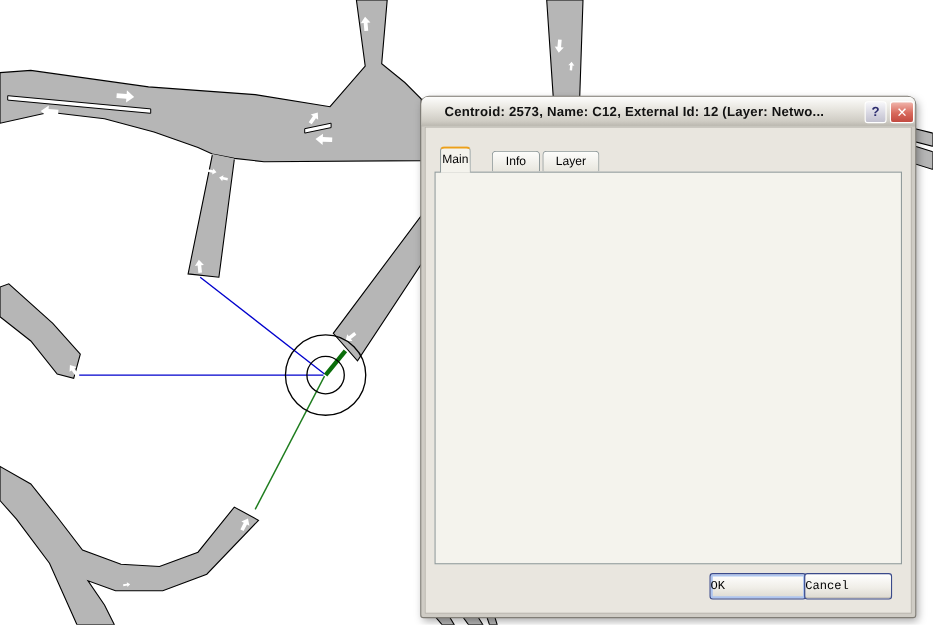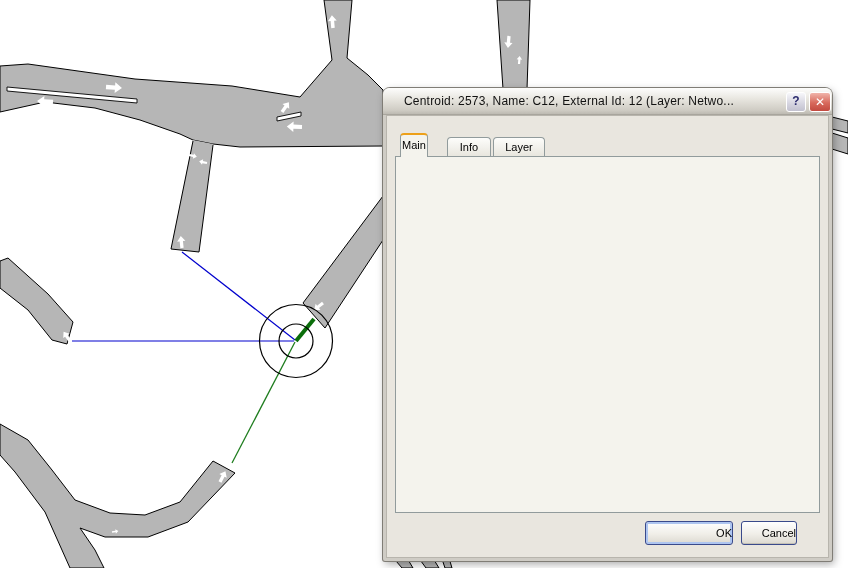--- a/index.html
+++ b/index.html
@@ -9,21 +9,21 @@
   #stage{position:relative;width:848px;height:568px;}
   
   #map{left:0;top:0;width:848px;height:568px;}
   
   .dialog{left:383px;top:88px;width:449px;height:473px;background:#cfccc5;
           border-radius:7px 7px 2px 2px;
           box-shadow:0 0 0 1px #807d76, 2px 3px 8px rgba(0,0,0,.35);}
   .titlebar{left:0;top:0;width:449px;height:27px;border-radius:6px 6px 0 0;
             background:linear-gradient(180deg,#fdfdfc 0%,#e9e7e1 40%,#cfccc4 85%,#bdbab2 100%);
             border-bottom:1px solid #a8a59d;box-sizing:border-box;}
-  .title-text{left:21px;top:6px;font-weight:normal;font-size:12px;color:#111;letter-spacing:.2px;white-space:nowrap;}
+  .title-text{left:21px;top:6px;font-weight:bold;font-size:12px;color:#111;letter-spacing:.2px;white-space:nowrap;}
   .cap-btn{top:4px;width:20px;height:20px;border:1px solid #fff;border-radius:3px;
            box-sizing:border-box;text-align:center;line-height:17px;font-weight:bold;cursor:default;}
   .help-btn{left:403px;background:linear-gradient(180deg,#f7f7fa 0%,#d8d7e2 55%,#c2c1cf 100%);
             color:#2c2c6e;font-size:12px;}
   .close-btn{left:426px;width:22px;background:linear-gradient(180deg,#f0b4aa 0%,#d8695c 55%,#c24a40 100%);
              color:#fff;font-size:12px;line-height:18px;}
   .dlg-body{left:3px;top:27px;width:443px;height:443px;background:#e9e6df;
             border:1px solid #b8b5ad;box-sizing:border-box;}
   
   .tab{border:1px solid #919b9c;border-bottom:none;border-radius:4px 4px 0 0;
@@ -44,22 +44,22 @@
   .listbox{background:#fff;border:1px solid #828790;box-sizing:border-box;box-shadow:inset 1px 1px 0 #d8d8d8;}
   .hrow{display:flex;height:17px;border-bottom:1px solid #9a9aa0;}
   .hcell{border-right:1px solid #c6c6c6;padding:1px 0 0 5px;box-sizing:border-box;}
   .trow{display:flex;height:20px;align-items:center;}
   .trow.sel{background:#d9d8df;}
   .tcell{padding-left:5px;box-sizing:border-box;white-space:nowrap;overflow:hidden;}
   .tcell.num{text-align:right;padding-right:8px;}
   
   .btn{border:1px solid #3a4a8b;border-radius:3px;box-sizing:border-box;
        background:linear-gradient(180deg,#ffffff 0%,#f0eee8 55%,#dcd9d0 100%);
-       text-align:right;font-size:11px;cursor:default;
-       box-shadow:inset 0 -1px 0 #c3c0b6;}
+       text-align:left;font-size:11px;cursor:default;
+       box-shadow:inset 0 -1px 0 #c3c0b6;font-family:Liberation Mono, monospace;}
   .btn.default{box-shadow:inset 0 0 0 2px #aec5f0, inset 0 -1px 0 #aec5f0;}
 </style>
 </head>
 <body>
 
 <div id="stage">
 
   <svg id="map" class="abs" width="848" height="568" viewBox="0 0 848 568">
     <defs>
       <path id="arrow" d="M0,-2.2 L9,-2.2 L9,-5.5 L16,0 L9,5.5 L9,2.2 L0,2.2 Z"></path>
@@ -207,18 +207,18 @@
     </div>
 
     <div class="abs gbox" style="left:19px;top:370px;width:412px;height:47px;background:#f9f8f4;">
       <span class="abs gcap" style="left:8px;background:#f4f3ed;">Info</span>
       <span class="abs lbl" style="left:16px;top:19px;">This centroid is in the centroids configuration: 94 Paramics Configuration</span>
     </div>
 
     <div class="abs btn default" style="left:262px;top:433px;width:88px;height:24px;line-height:22px;">
       <span>OK</span>
     </div>
-    <div class="abs btn" style="left:358px;top:433px;width:56px;height:24px;line-height:22px;">
+    <div class="abs btn" style="left:348px;top:433px;width:80px;height:24px;line-height:22px;">
       <span>Cancel</span>
     </div>
 
   </div>
 </div>
 
 </body></html>

